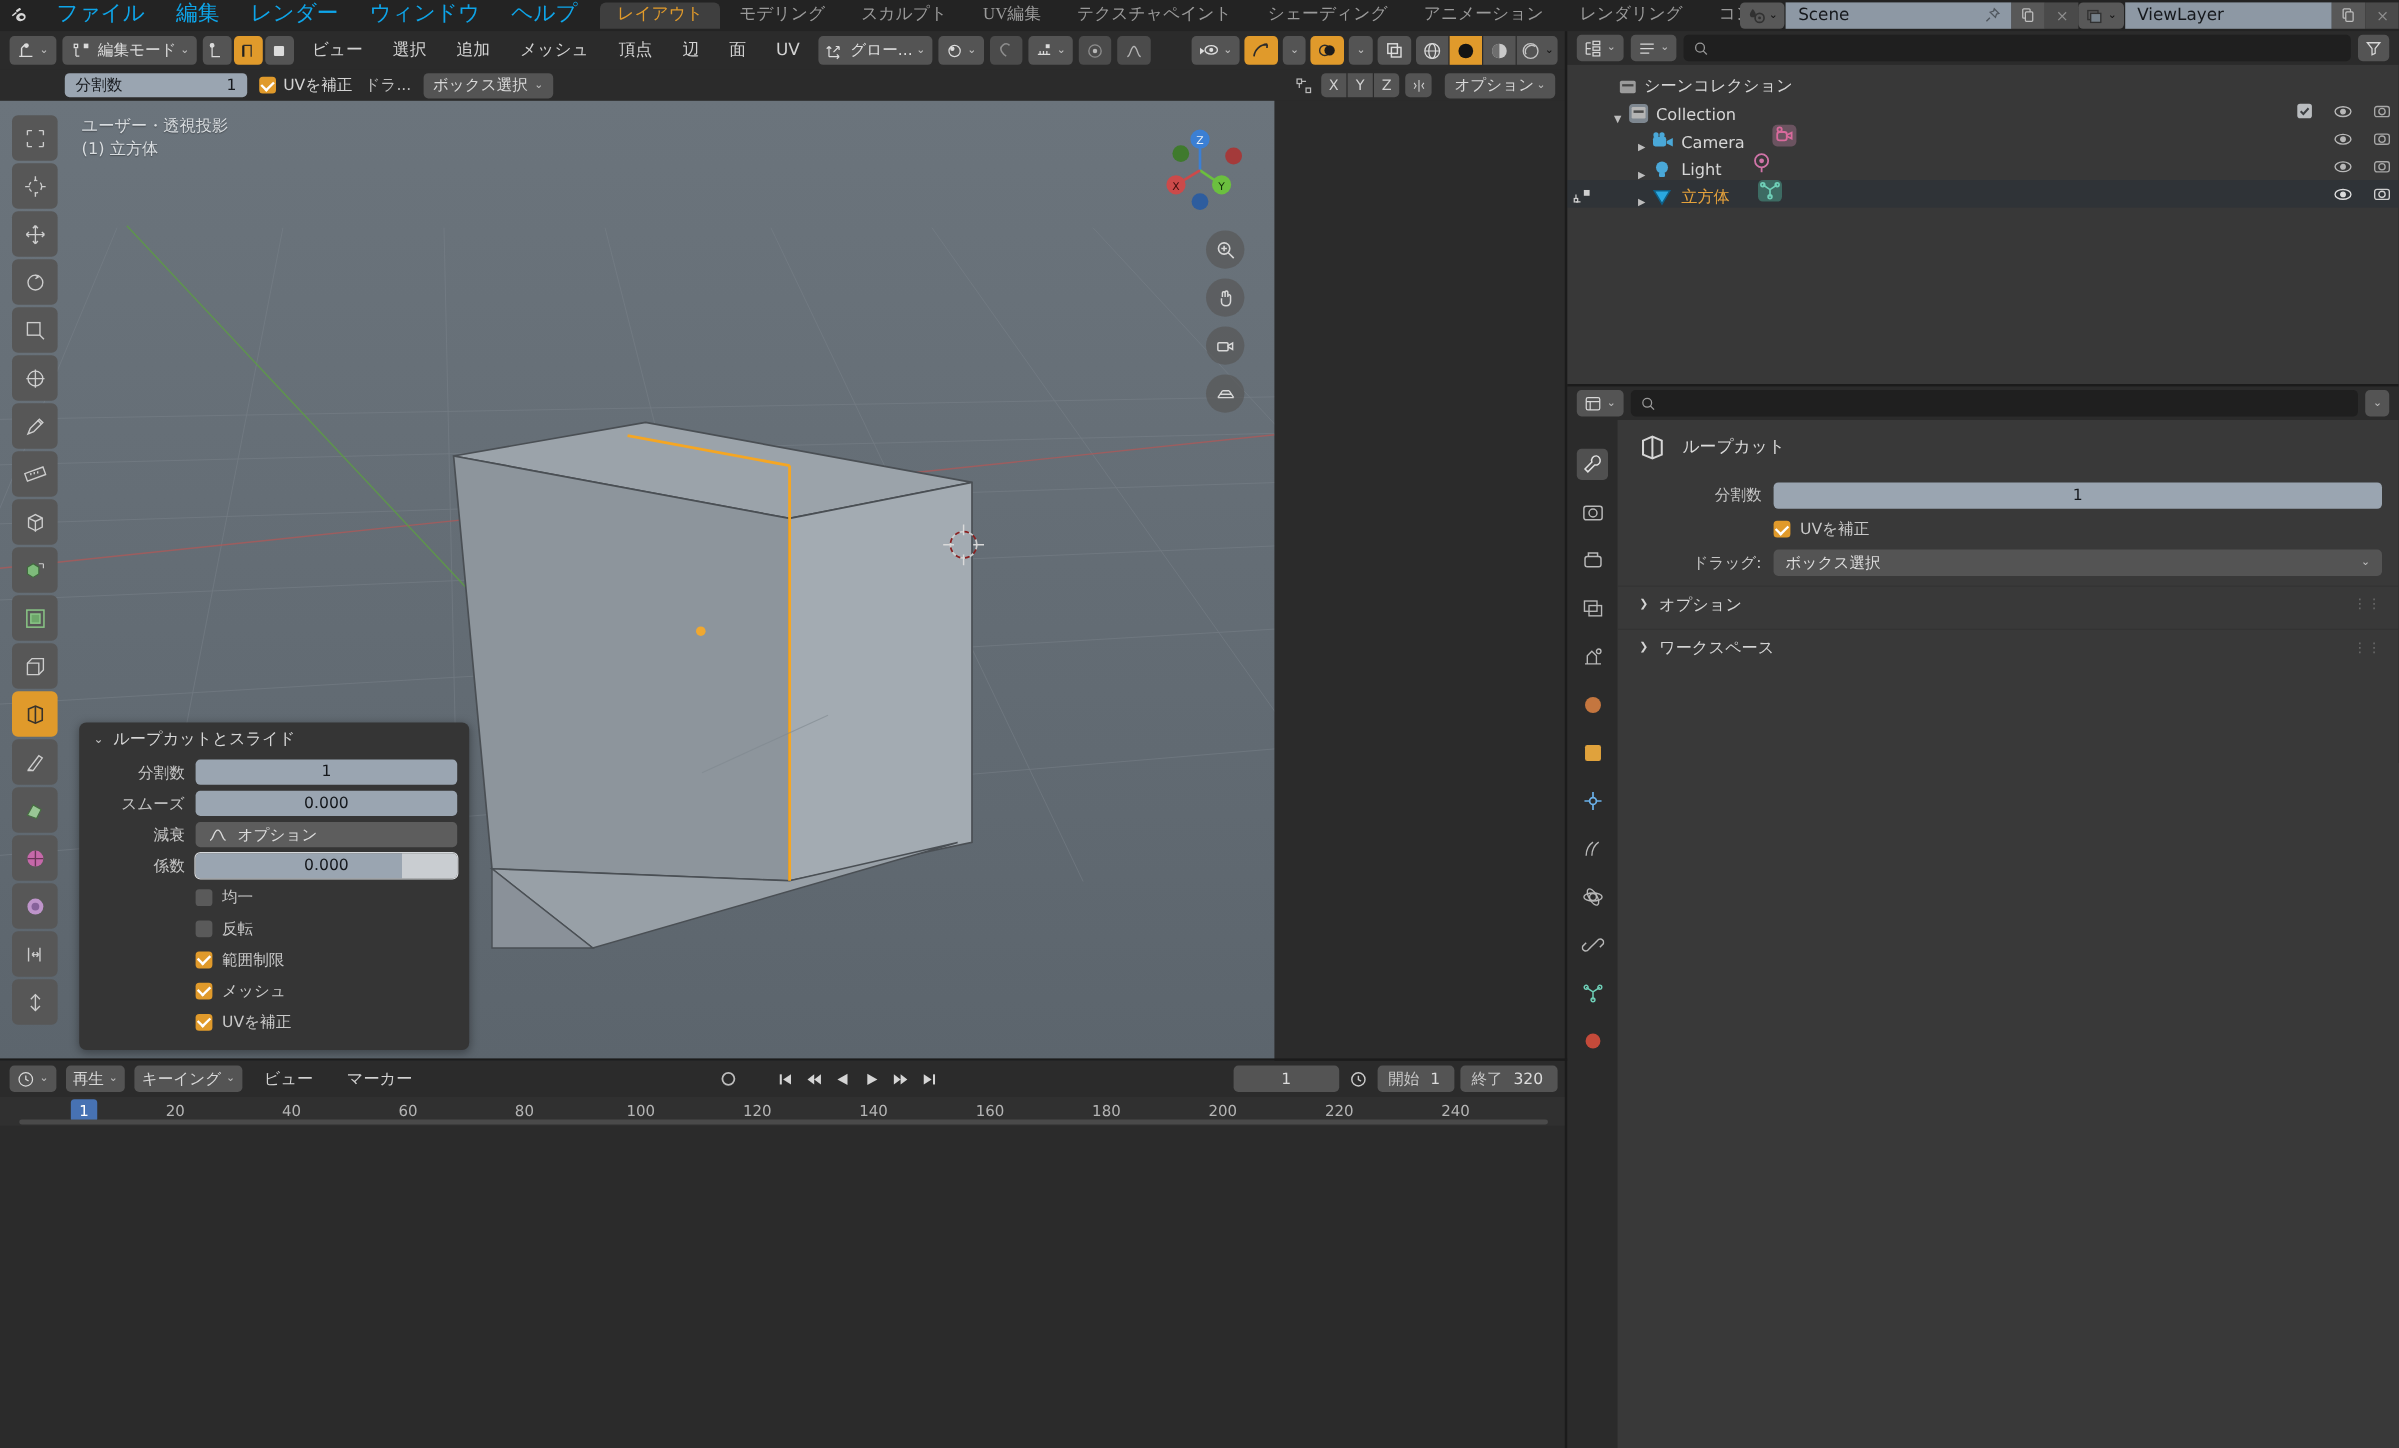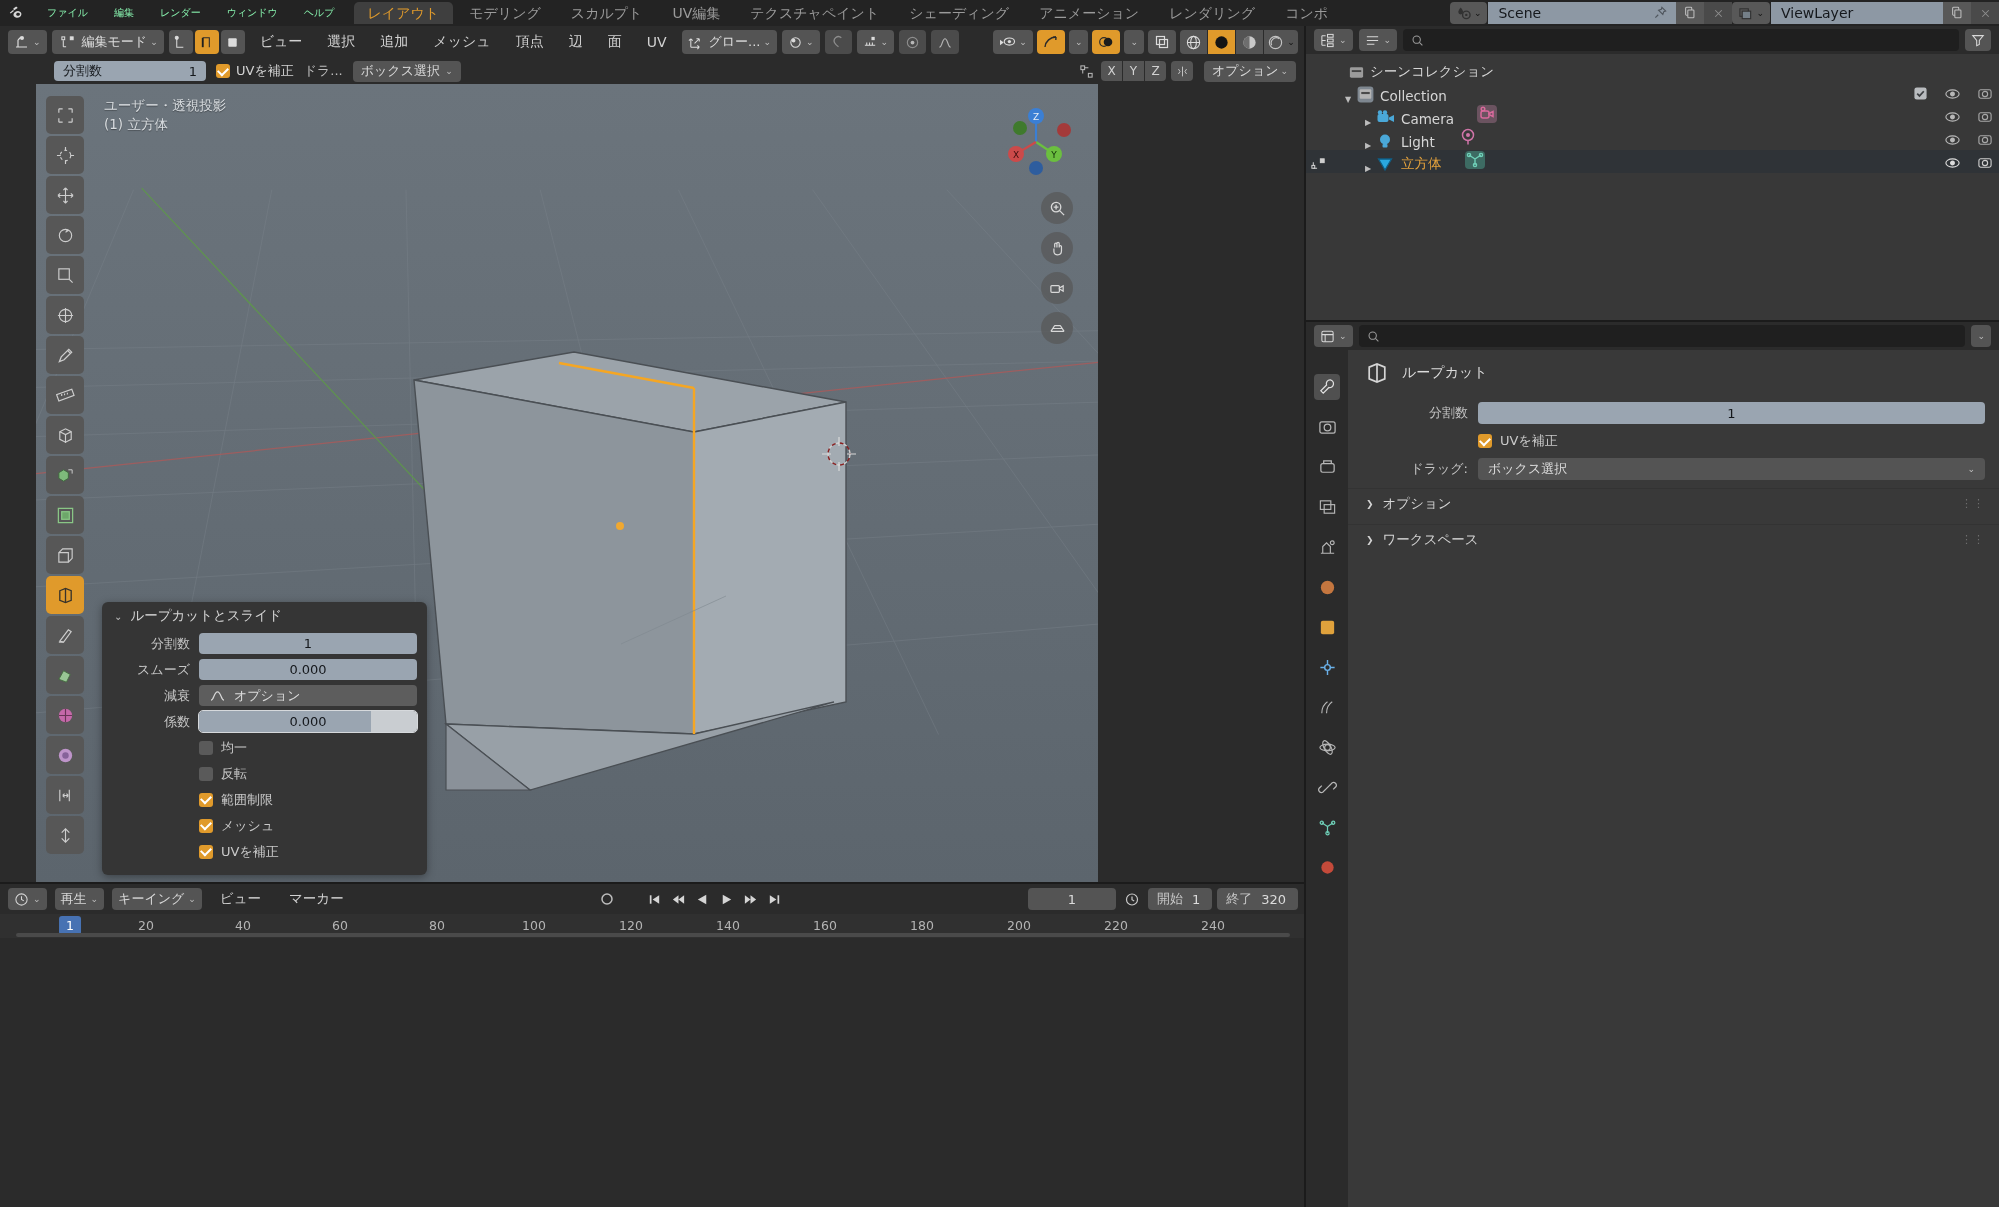--- a/index.html
+++ b/index.html
@@ -13,27 +13,27 @@
   .app { position: relative; width: 1999px; height: 1207px; background: #2b2b2b; }
 
   
   .topbar {
     position: absolute; left:0; top:0; width:1999px; height:26px;
     background:#232323; display:flex; align-items:center; gap:0;
   }
   .blender-logo { width:34px; height:26px; display:flex; align-items:center; justify-content:center; }
   .blender-logo svg { width:18px; height:18px; }
   .menu-item {
-    font-size:10px; color:#86efac; padding:0 13px; height:26px; line-height:26px;
-    white-space:nowrap; cursor:default;
+    font-size:18px; color:#0ea5e9; padding:0 13px; height:26px; line-height:26px;
+    white-space:nowrap; cursor:default;font-family:Liberation Mono, monospace;
   }
   .wsp-tabs { display:flex; align-items:flex-end; height:26px; margin-left:6px; }
   .wsp-tab {
     font-size:14px; color:#9a9a9a; padding:0 14px; height:22px; line-height:22px;
-    white-space:nowrap; border-radius:5px 5px 0 0; margin-right:2px; align-self:center;
+    white-space:nowrap; border-radius:5px 5px 0 0; margin-right:2px; align-self:center;font-family:Liberation Serif, serif;
   }
   .wsp-tab.active { background:#3f3f3f; color:#e09a2b; }
   .wsp-tab.clipped { overflow:hidden; }
   .topbar-right { position:absolute; right:0; top:0; height:26px; display:flex; align-items:center; }
   .scene-icon-btn {
     background:#585858; height:22px; display:flex; align-items:center; gap:3px;
     padding:0 6px; border-radius:4px; margin-right:1px;
   }
   .scene-field {
     background:#8d98a4; height:22px; min-width:188px; display:flex; align-items:center;
@@ -90,21 +90,20 @@
   .axis-group { display:flex; gap:1px; }
   .axis-group .ab { width:21px; height:20px; background:#545454; display:flex; align-items:center; justify-content:center; font-size:12px; color:#d2d2d2; }
   .axis-group .ab:first-child { border-radius:4px 0 0 4px; }
   .axis-group .ab:last-child { border-radius:0 4px 4px 0; }
 
   
   .viewport {
     position:absolute; left:0; top:84px; width:1062px; height:800px;
     background: linear-gradient(180deg,#6b747c 0%, #636c74 55%, #5c656d 100%);
     overflow:hidden;
-    margin-left:36px;
   }
   .vp-text { position:absolute; left:68px; top:12px; font-size:13.5px; color:#d9dde0; line-height:19px; text-shadow:0 1px 1px rgba(0,0,0,.35); }
 
   .grid-svg { position:absolute; inset:0; }
 
   
   .cube-svg { position:absolute; left:0; top:0; width:1306px; height:800px; }
 
   
   .toolcol {

